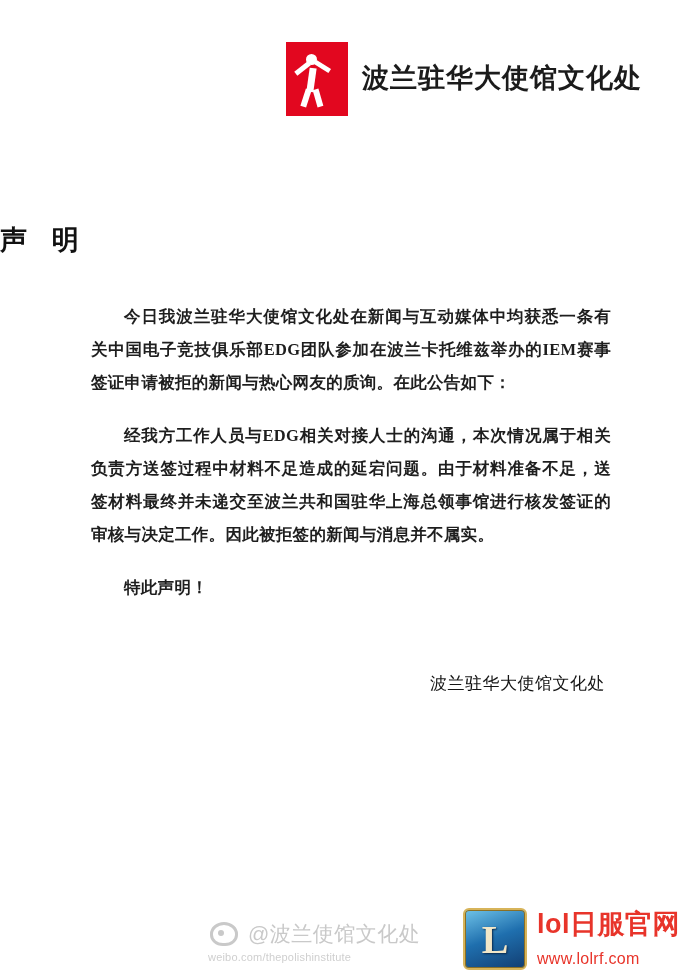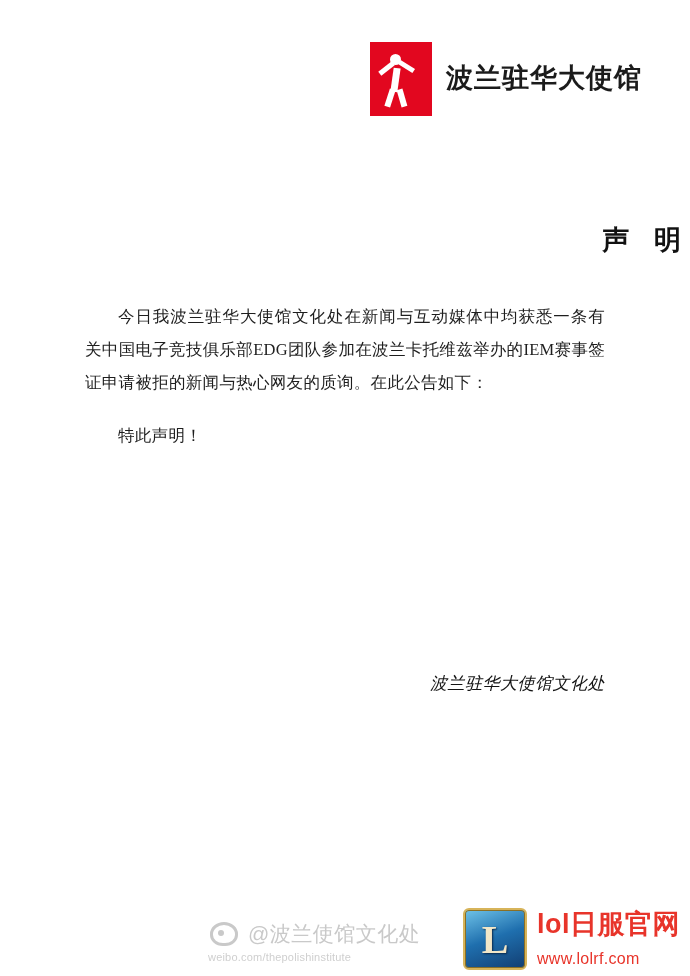--- a/index.html
+++ b/index.html
@@ -99,33 +99,34 @@
     letter-spacing: 1px;
     color: #1b1b1b;
   }
 
   
   .doc-title {
     position: absolute;
     top: 222px;
     left: 0;
     right: 0;
-    text-align: right;
+    text-align: left;
     font-family: "Liberation Serif", serif;
     font-weight: bold;
     font-size: 27px;
     letter-spacing: 9px;
     color: #111111;
   }
 
   .doc-body {
     position: absolute;
     top: 300px;
-    left: 85px;
+    left: 91px;
     width: 520px;
+    font-weight: bold;
   }
   .para {
     font-size: 16.5px;
     line-height: 2.0;
     text-align: justify;
     text-justify: inter-ideograph;
     margin: 0 0 20px 0;
     text-indent: 2em;
     color: #1e1e1e;
     letter-spacing: 0.3px;
@@ -138,21 +139,20 @@
     position: absolute;
     top: 668px;
     left: 85px;
     width: 520px;
     text-align: right;
     font-family: "Liberation Sans", sans-serif;
     font-size: 17px;
     line-height: 1.85;
     color: #141414;
     letter-spacing: 0.5px;
-    font-style: italic;
   }
 
   
   .weibo-watermark {
     position: absolute;
     left: 210px;
     top: 920px;
     display: flex;
     align-items: center;
     gap: 10px;
@@ -247,27 +247,29 @@
   <div class="logo-mark">
     <span class="fig-head"></span>
     <span class="fig-arm-l"></span>
     <span class="fig-arm-r"></span>
     <span class="fig-body"></span>
     <span class="fig-leg-l"></span>
     <span class="fig-leg-r"></span>
   </div>
   <div class="logo-text">
     <span class="line">波兰驻华大使馆</span>
+    <span class="line">文化处</span>
   </div>
 </div>
 
 <div class="doc-title">声 明</div>
 
 <div class="doc-body">
   <p class="para">今日我波兰驻华大使馆文化处在新闻与互动媒体中均获悉一条有关中国电子竞技俱乐部EDG团队参加在波兰卡托维兹举办的IEM赛事签证申请被拒的新闻与热心网友的质询。在此公告如下：</p>
+  <p class="para">经我方工作人员与EDG相关对接人士的沟通，本次情况属于相关负责方送签过程中材料不足造成的延宕问题。由于材料准备不足，送签材料最终并未递交至波兰共和国驻华上海总领事馆进行核发签证的审核与决定工作。因此被拒签的新闻与消息并不属实。</p>
   <p class="para">特此声明！</p>
 </div>
 
 <div class="signature">
   <div>波兰驻华大使馆文化处</div>
 </div>
 
 <div class="weibo-watermark">
   <span class="weibo-eye"></span>
   <span>@波兰使馆文化处</span>

